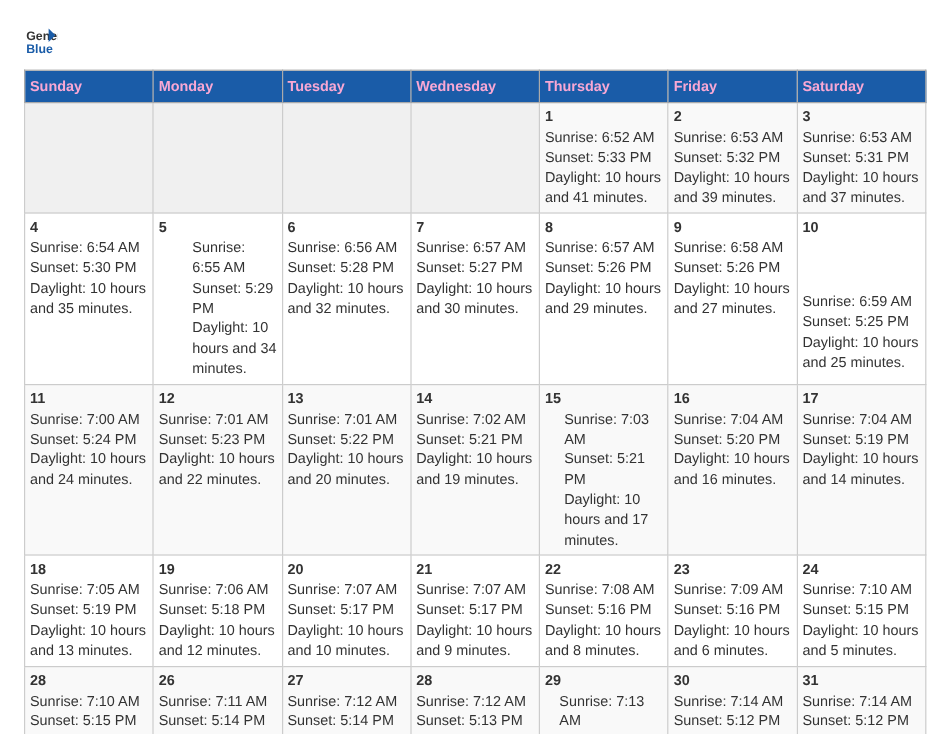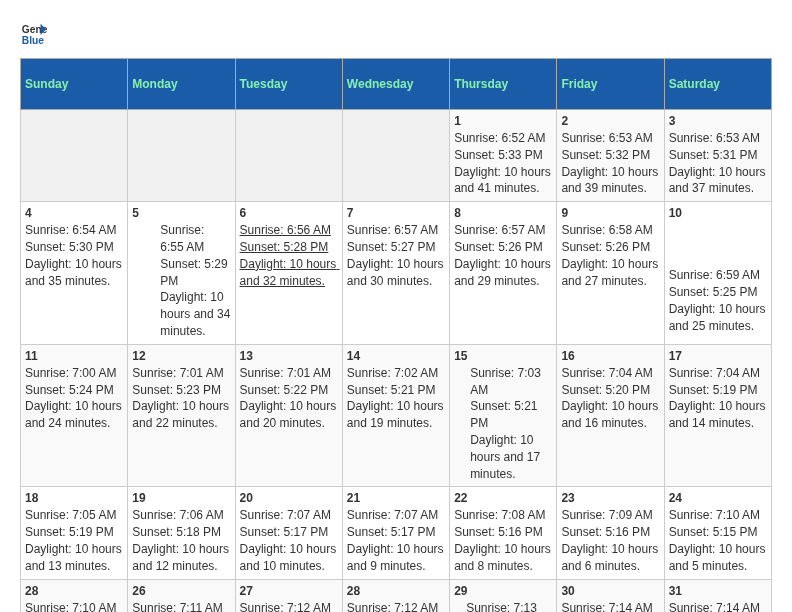--- a/index.html
+++ b/index.html
@@ -37,22 +37,22 @@
       font-size: 14px;
       color: #555;
     }
     table {
       width: 100%;
       border-collapse: collapse;
       font-size: 11px;
     }
     thead tr th {
       background: #1a5ca8;
-      color: #86efac;
-      padding: 18px 4px;
+      color: #f9a8d4;
+      padding: 6px 4px;
       text-align: left;
       font-size: 12px;
       border: 1px solid #aaa;
     }
     tbody tr td {
       border: 1px solid #ccc;
       vertical-align: top;
       padding: 4px;
       height: 80px;
       width: calc(100% / 7);
@@ -139,21 +139,21 @@
 Daylight: 10 hours and 35 minutes.</div>
         </td>
         <td>
           <span class="day-num">5</span>
           <div class="day-info" style="white-space: pre-wrap; margin-left: 28px;">Sunrise: 6:55 AM
 Sunset: 5:29 PM
 Daylight: 10 hours and 34 minutes.</div>
         </td>
         <td>
           <span class="day-num">6</span>
-          <div class="day-info" style="white-space: pre-wrap; text-decoration: underline;">Sunrise: 6:56 AM
+          <div class="day-info" style="white-space: pre-wrap;">Sunrise: 6:56 AM
 Sunset: 5:28 PM
 Daylight: 10 hours and 32 minutes.</div>
         </td>
         <td>
           <span class="day-num">7</span>
           <div class="day-info" style="white-space: pre-wrap;">Sunrise: 6:57 AM
 Sunset: 5:27 PM
 Daylight: 10 hours and 30 minutes.</div>
         </td>
         <td>

